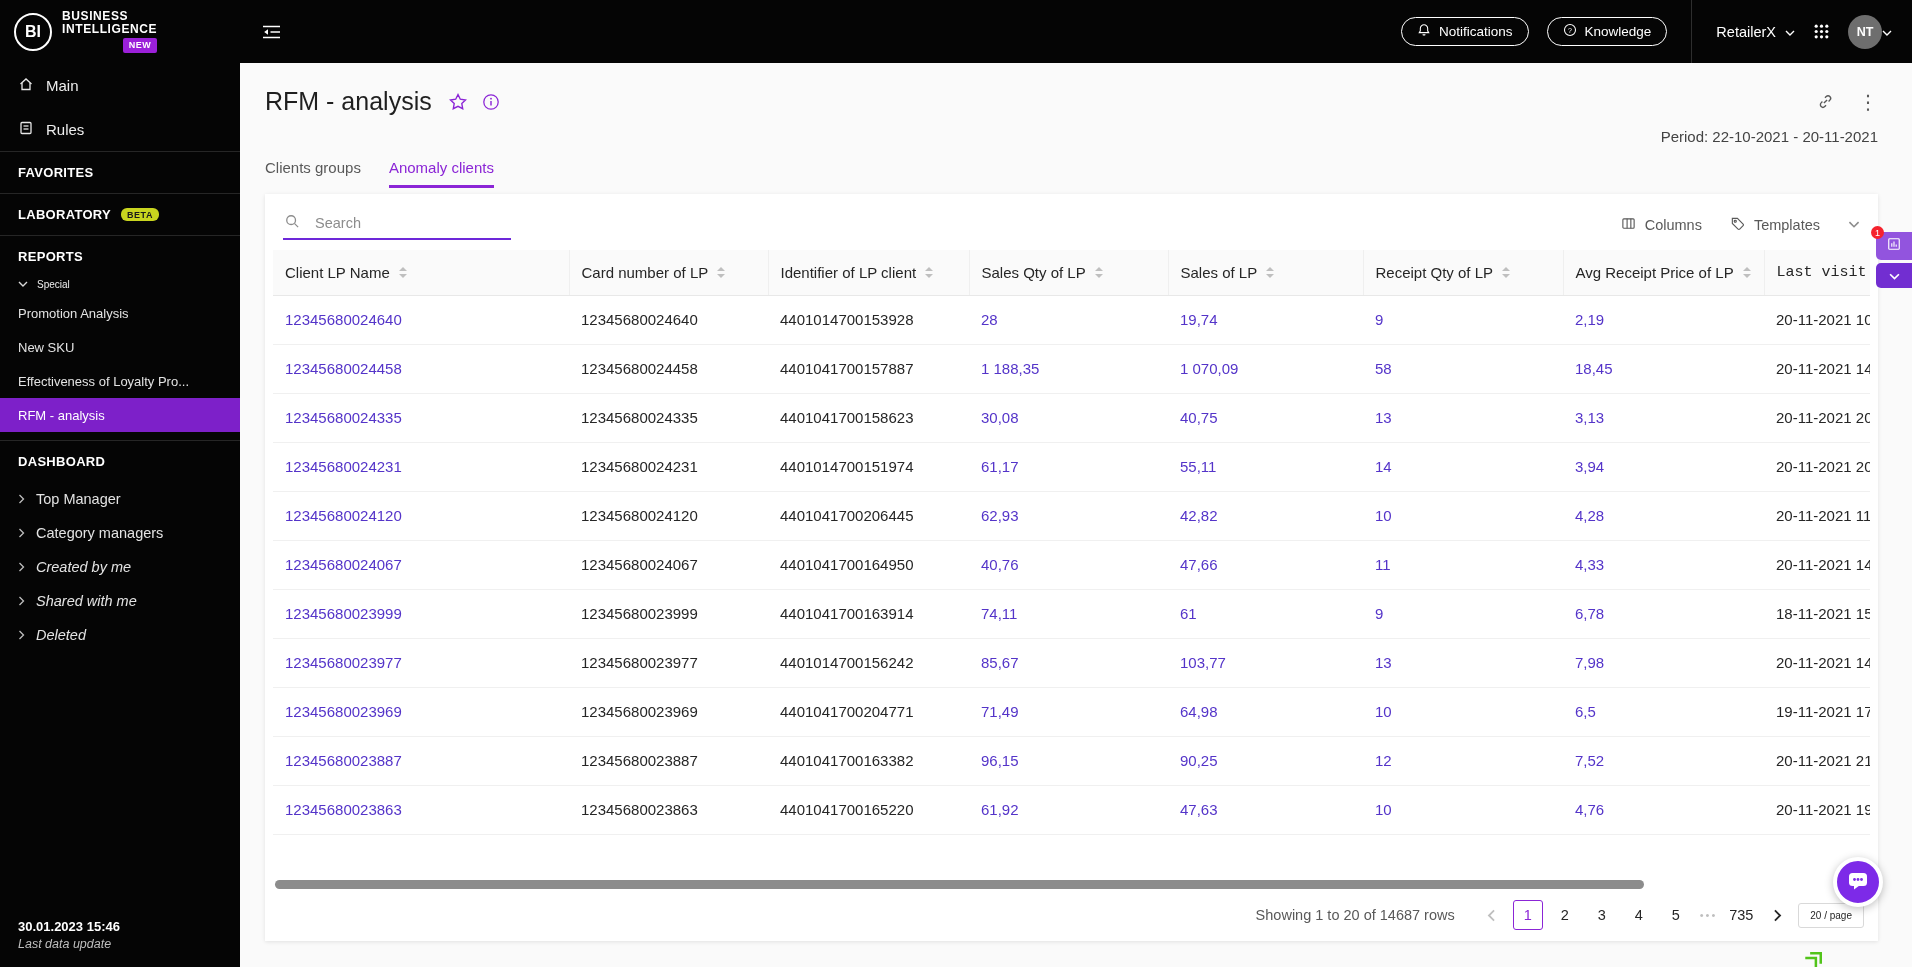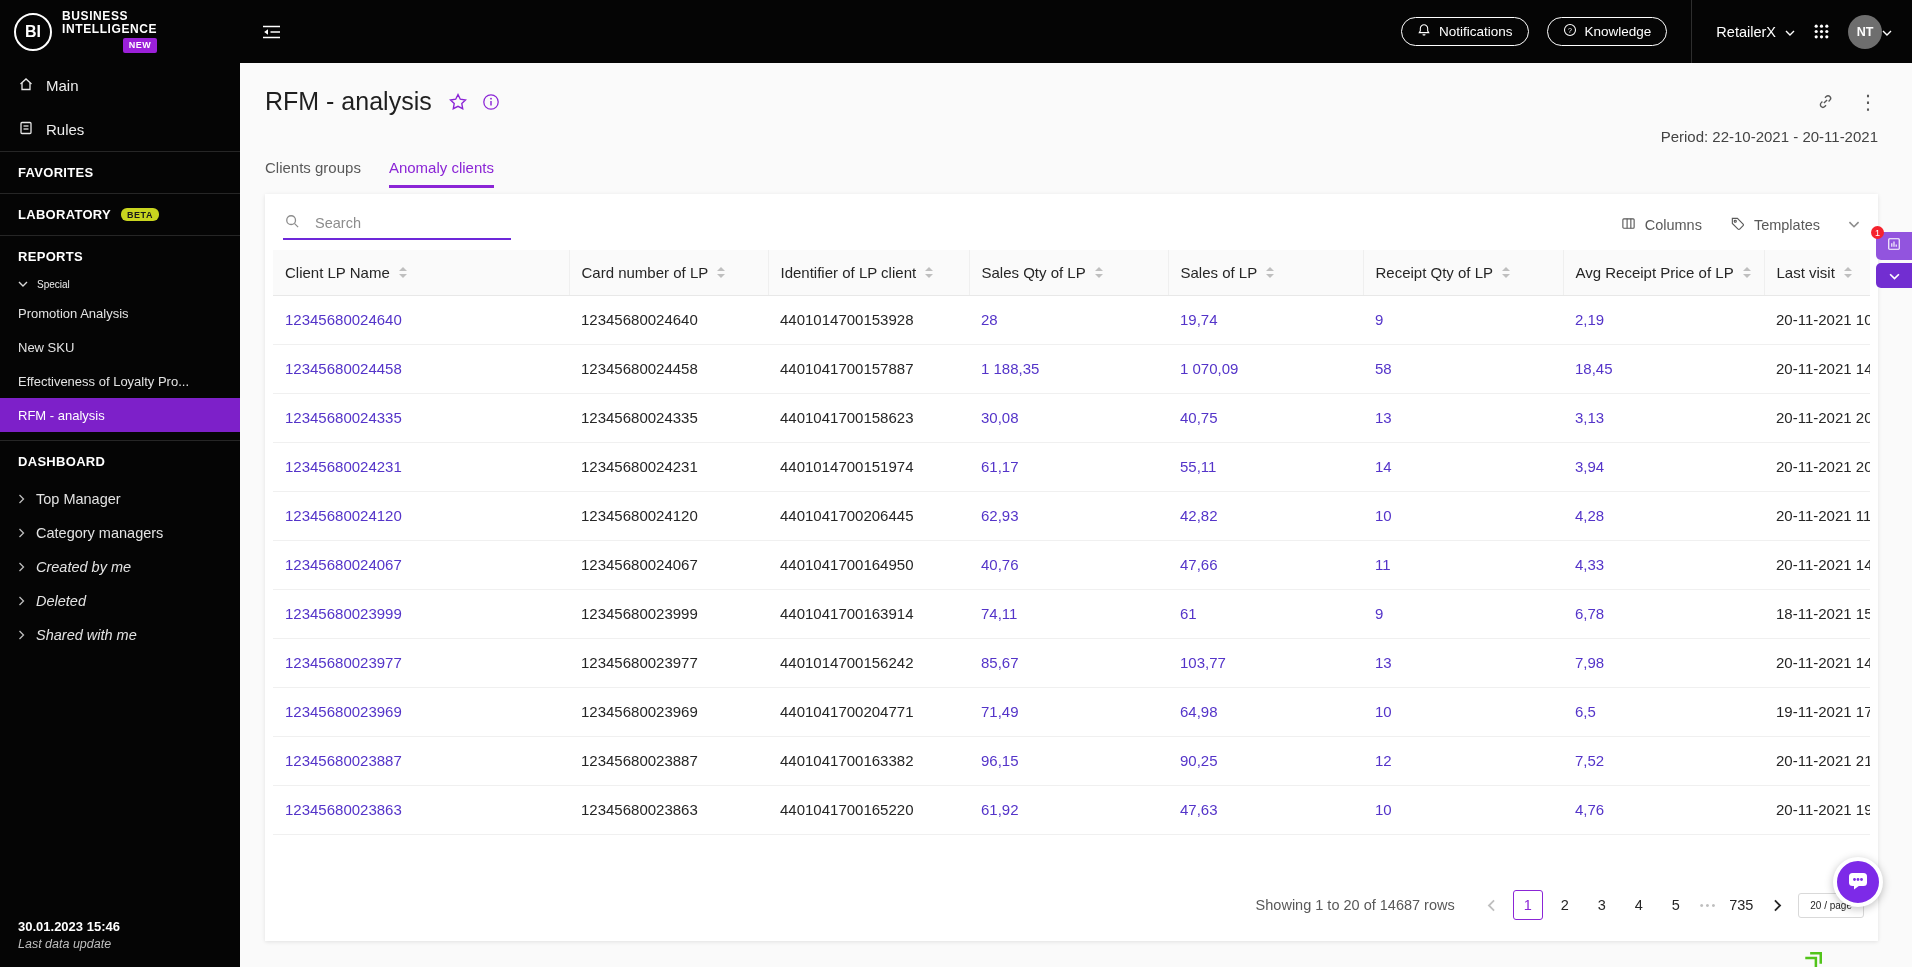--- a/index.html
+++ b/index.html
@@ -59,34 +59,34 @@
   .search { display:flex; align-items:center; gap:14px; border-bottom:2px solid #6d28d9; width:228px; padding:4px 2px 6px; }
   .search input { border:none; outline:none; background:transparent; font-size:14.5px; width:100%; font-family:"Liberation Sans", sans-serif; color:#262626; }
   .search input::placeholder { color:#8c8c8c; }
   .toolbar-right { margin-left:auto; display:flex; align-items:center; gap:28px; color:#595959; font-size:14.5px; }
   .tool-btn { display:flex; align-items:center; gap:9px; cursor:pointer; }
   .toolbar-chev { color:#8c8c8c; display:flex; cursor:pointer; }
 
   .table-clip { height:636px; overflow:hidden; margin:0 8px; }
   table { border-collapse:collapse; table-layout:fixed; width:1597px; font-size:15px; }
   thead th { height:45px; background:#fafafa; border-bottom:1px solid #e8e8e8; border-right:1px solid #efefef; text-align:center; font-weight:500; color:#262626; padding:0 12px; white-space:nowrap; overflow:hidden; cursor:pointer; }
-  thead th:last-child { border-right:none; }
+  thead th:last-child { border-right:none;font-family:Liberation Mono, monospace; }
   .th-inner { display:flex; align-items:center; }
   .sort { display:inline-flex; flex-direction:column; gap:2.5px; margin-left:9px; }
   .sort i { width:0; height:0; border-left:4px solid transparent; border-right:4px solid transparent; display:block; }
   .sort .up { border-bottom:4.5px solid #bfbfbf; }
   .sort .down { border-top:4.5px solid #bfbfbf; }
   .total-row td { height:49px; background:#fafafa; border-bottom:1px solid #e8e8e8; padding:0 12px; white-space:nowrap; overflow:hidden; color:#262626; }
   tbody td { height:49px; border-bottom:1px solid #f0f0f0; padding:0 12px; white-space:nowrap; overflow:hidden; color:#262626; background:#fff; }
   tbody td.link { color:#5434c9; cursor:pointer; }
 
   .hscroll { position:absolute; left:10px; bottom:52px; width:1369px; height:9px; background:#8c8c8c; border-radius:5px; cursor:grab; }
 
   
-  .pagination { position:absolute; left:0; right:0; bottom:10px; height:52px; background:#fff; display:flex; align-items:center; justify-content:flex-end; gap:7px; padding:0 14px; font-size:14.5px; }
+  .pagination { position:absolute; left:0; right:0; bottom:0; height:52px; background:#fff; display:flex; align-items:center; justify-content:flex-end; gap:7px; padding:0 14px; font-size:14.5px; }
   .pg-summary { color:#595959; margin-right:16px; }
   .pg-btn { width:28px; height:30px; display:flex; align-items:center; justify-content:center; cursor:pointer; }
   .pg-prev { color:#bfbfbf; }
   .pg-next { color:#262626; }
   .pg-num { min-width:30px; height:30px; display:flex; align-items:center; justify-content:center; border-radius:3px; cursor:pointer; color:#262626; }
   .pg-num.active { border:1px solid #8b25d6; color:#8b25d6; }
   .pg-ellipsis { color:#bfbfbf; letter-spacing:2px; font-size:11px; cursor:pointer; padding:0 2px; }
   .pg-size { border:1px solid #d9d9d9; border-radius:3px; padding:6px 11px; font-size:10px; background:#fff; cursor:pointer; white-space:nowrap; }
 
   
@@ -182,29 +182,29 @@
         </svg>
       </span>
     <span class="italic">Created by me</span>
   </div>
   <div class="dash-item">
     <span class="chev">
         <svg width="7" height="10" viewBox="0 0 7 10">
           <path d="M1.5 1l4 4-4 4" fill="none" stroke="#bfbfbf" stroke-width="1.3"></path>
         </svg>
       </span>
-    <span class="italic">Deleted</span>
+    <span class="italic">Shared with me</span>
   </div>
   <div class="dash-item">
     <span class="chev">
         <svg width="7" height="10" viewBox="0 0 7 10">
           <path d="M1.5 1l4 4-4 4" fill="none" stroke="#bfbfbf" stroke-width="1.3"></path>
         </svg>
       </span>
-    <span class="italic">Shared with me</span>
+    <span class="italic">Deleted</span>
   </div>
 
   <div class="sidebar-footer">
     <div class="footer-ts">30.01.2023 15:46</div>
     <div class="footer-note">Last data update</div>
   </div>
 </div>
 
 <div class="main">
   <div class="topbar">

